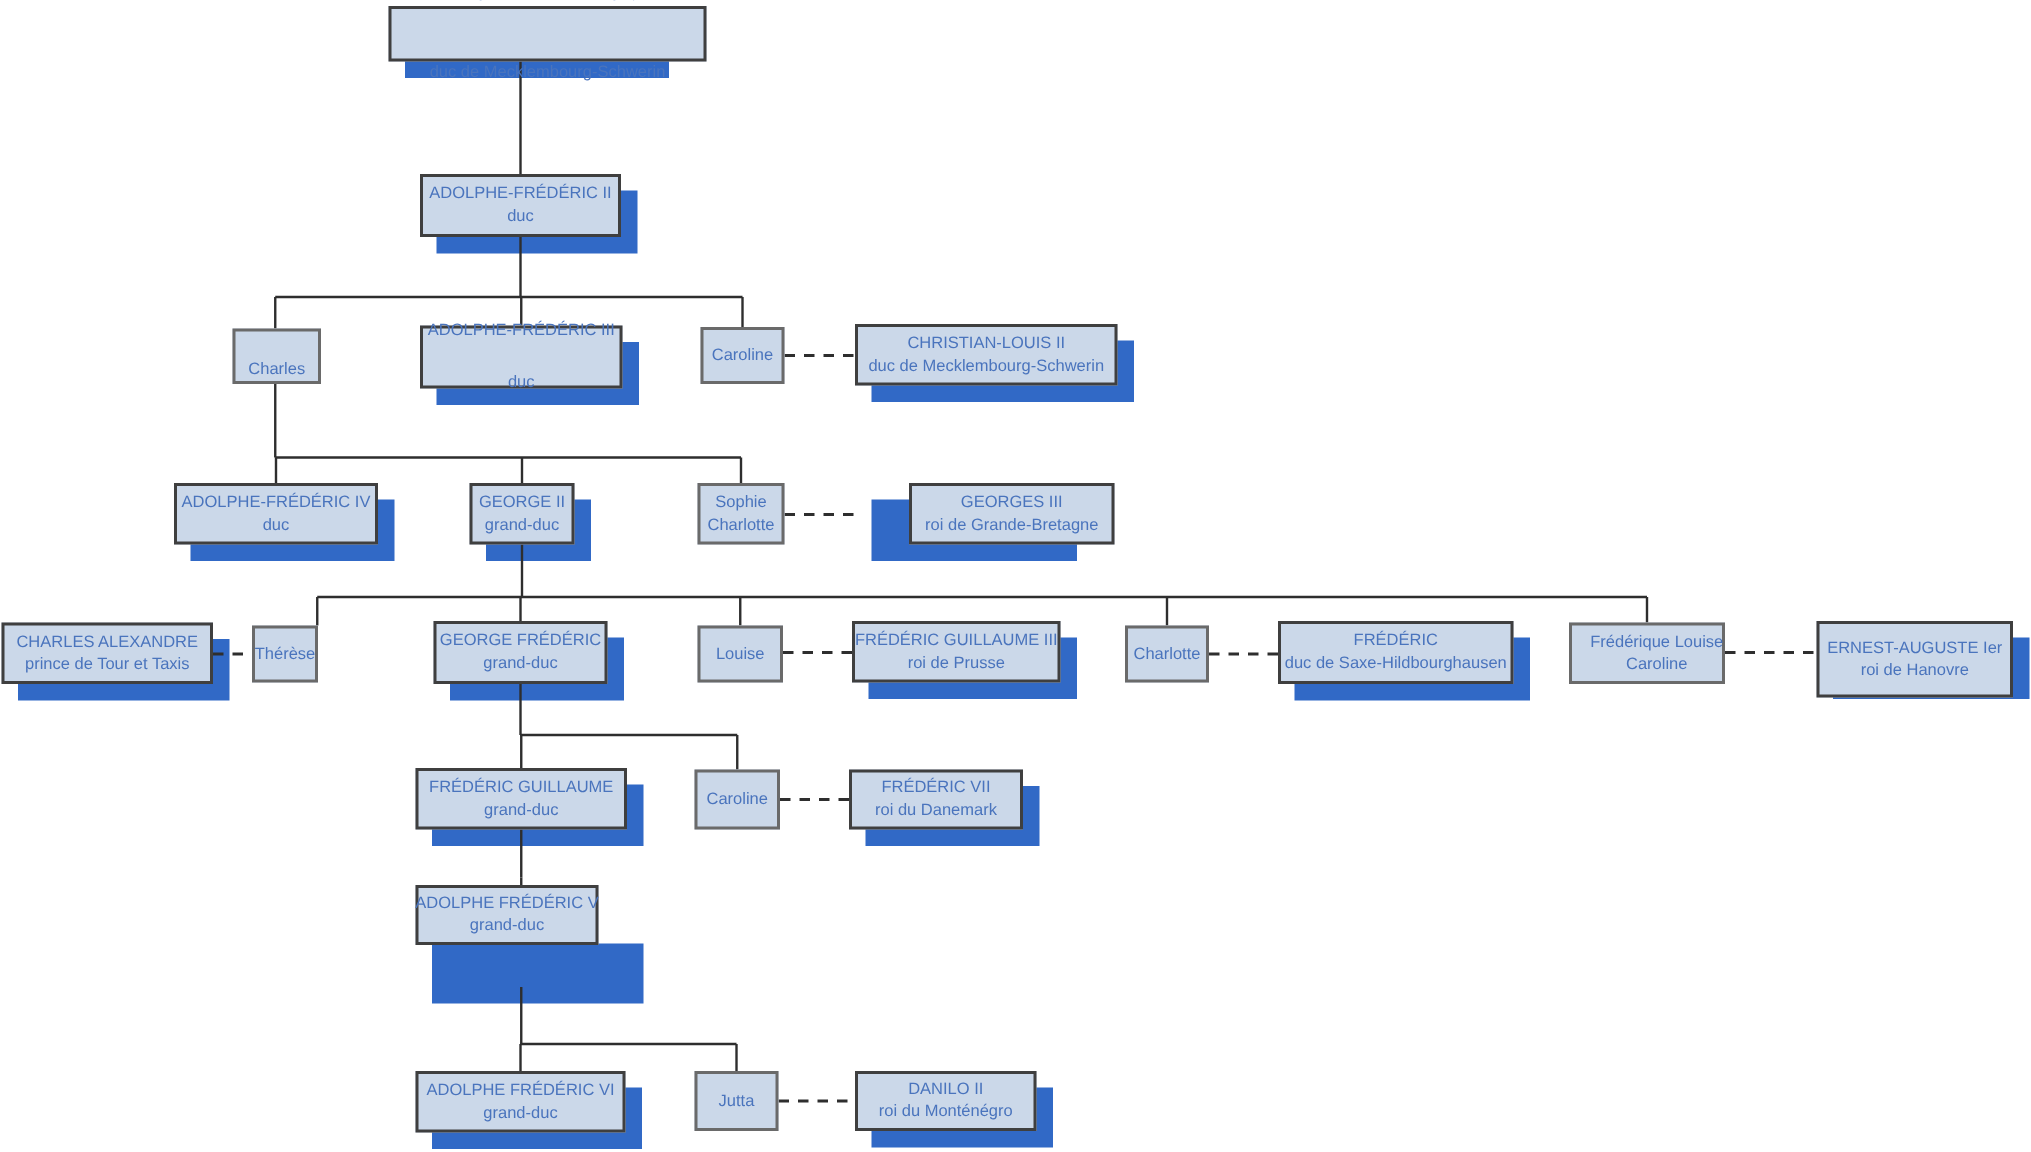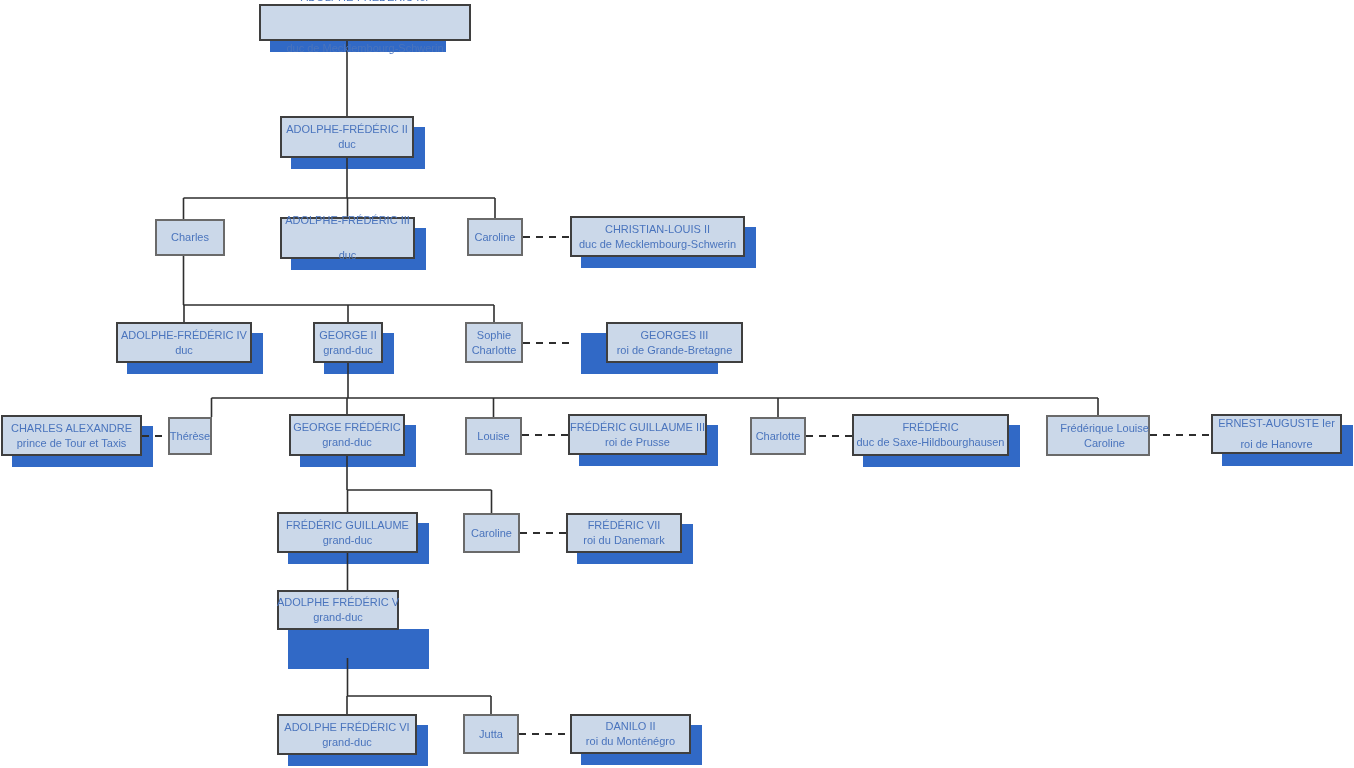--- a/index.html
+++ b/index.html
@@ -97,21 +97,21 @@
     <div class="shadow" style="left: 288px; top: 725px; width: 140px; height: 41px;"></div>
     <div class="shadow" style="left: 581px; top: 725px; width: 121px; height: 40px;"></div>
     <div class="node" style="left: 259px; top: 4px; width: 212px; height: 37px; gap: 36px;">
       <span>ADOLPHE-FRÉDÉRIC Ier</span>
       <span>duc de Mecklembourg-Schwerin</span>
     </div>
     <div class="node" style="left: 280px; top: 116px; width: 134px; height: 42px;">
       <span>ADOLPHE-FRÉDÉRIC II</span>
       <span>duc</span>
     </div>
-    <div class="node plain" style="left: 155px; top: 219px; width: 70px; height: 37px;">
+    <div class="node plain" style="left: 155px; top: 219px; width: 59px; height: 37px; justify-content: flex-end;">
       <span>Charles</span>
     </div>
     <div class="node" style="left: 280px; top: 217px; width: 135px; height: 42px; gap: 20px;">
       <span>ADOLPHE-FRÉDÉRIC III</span>
       <span>duc</span>
     </div>
     <div class="node plain" style="left: 467px; top: 218px; width: 56px; height: 38px;">
       <span>Caroline</span>
     </div>
     <div class="node" style="left: 570px; top: 216px; width: 175px; height: 41px;">
@@ -156,21 +156,21 @@
       <span>Charlotte</span>
     </div>
     <div class="node" style="left: 852px; top: 414px; width: 157px; height: 42px;">
       <span>FRÉDÉRIC</span>
       <span>duc de Saxe-Hildbourghausen</span>
     </div>
     <div class="node plain" style="left: 1046px; top: 415px; width: 104px; height: 41px; padding-left: 13px;">
       <span>Frédérique Louise</span>
       <span>Caroline</span>
     </div>
-    <div class="node" style="left: 1211px; top: 414px; width: 131px; height: 40px; justify-content: space-between;">
+    <div class="node" style="left: 1211px; top: 414px; width: 131px; height: 51px;">
       <span>ERNEST-AUGUSTE Ier</span>
       <span>roi de Hanovre</span>
     </div>
     <div class="node" style="left: 277px; top: 512px; width: 141px; height: 41px;">
       <span>FRÉDÉRIC GUILLAUME</span>
       <span>grand-duc</span>
     </div>
     <div class="node plain" style="left: 463px; top: 513px; width: 57px; height: 40px;">
       <span>Caroline</span>
     </div>

